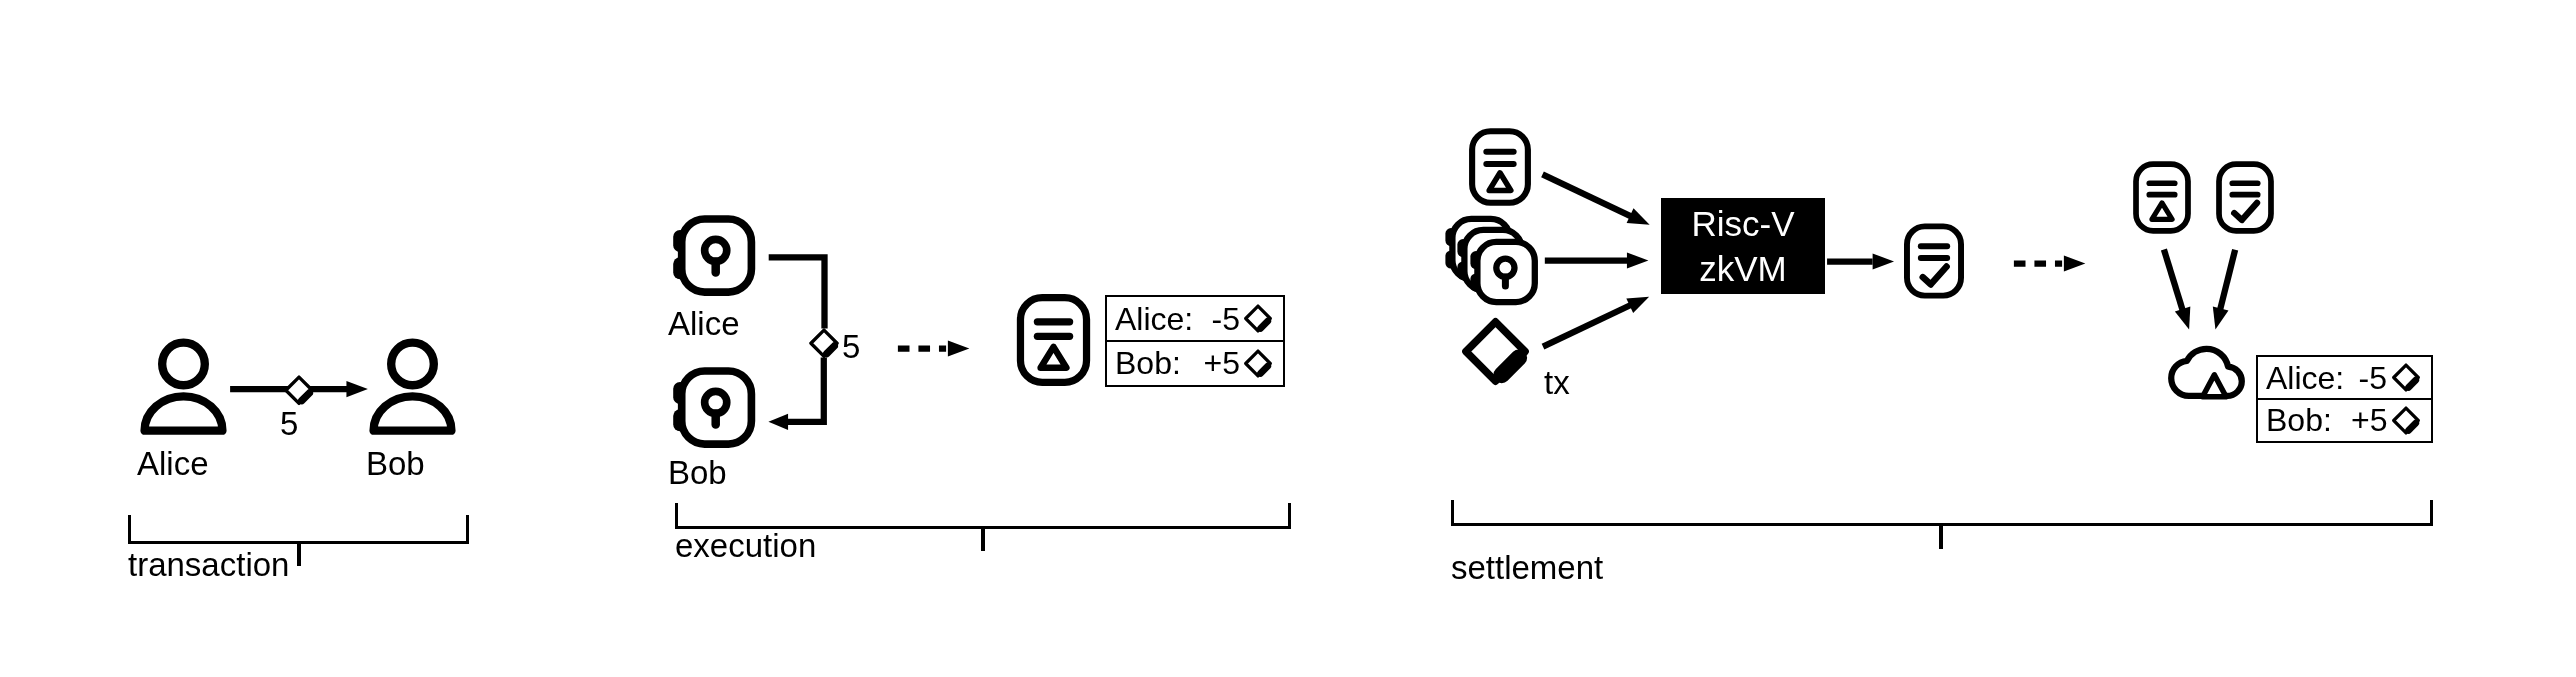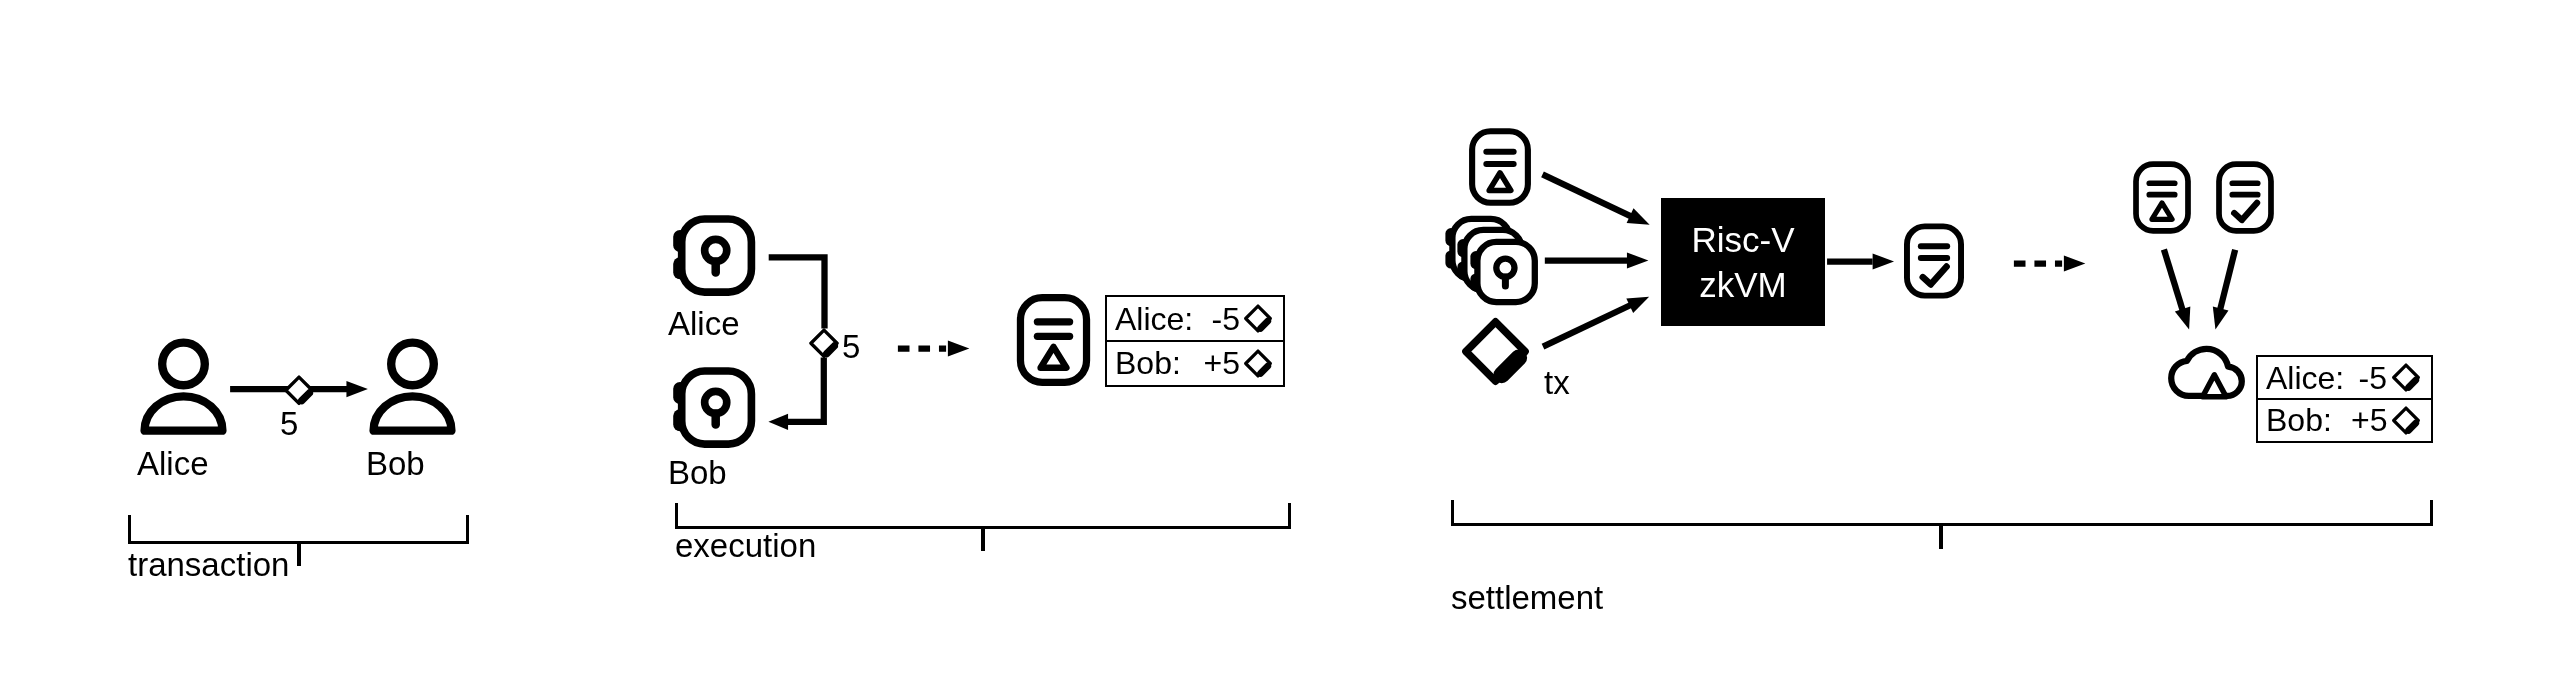--- a/index.html
+++ b/index.html
@@ -4,21 +4,21 @@
 <style>
   html,body{margin:0;padding:0;background:#fff;}
   .canvas{position:relative;width:2576px;height:677px;background:#ffffff;
           font-family:"Liberation Sans","DejaVu Sans",sans-serif;color:#000;overflow:hidden;}
   .abs{position:absolute;}
   .lbl{position:absolute;font-size:33px;line-height:36px;text-align:left;white-space:nowrap;color:#000;}
   .lbl-left{text-align:left;}
   .arrow{position:absolute;overflow:visible;}
   .bracket{position:absolute;border-left:3.6px solid #000;border-right:3.6px solid #000;border-bottom:3.6px solid #000;box-sizing:border-box;}
   .stem{position:absolute;width:3.6px;background:#000;}
-  .zkvm{position:absolute;left:1661px;top:198px;width:164px;height:128px;background:#000;color:#fff;
+  .zkvm{position:absolute;left:1661px;top:198px;width:164px;height:96px;background:#000;color:#fff;
         display:flex;flex-direction:column;align-items:center;justify-content:center;
         font-size:35px;line-height:45px;}
   .state-table{position:absolute;background:#fff;}
   .srow{box-sizing:border-box;border:2.2px solid #000;display:flex;align-items:center;
         padding:16px 8px;background:#fff;font-size:32px;line-height:32px;}
   .srow + .srow{margin-top:-2.2px;}
   .acct{display:inline-block;}
   .dval{display:inline-block;text-align:right;}
   .row-gem{margin-left:auto;flex:none;}
 </style>
@@ -234,17 +234,17 @@
         <span class="acct" style="width:85px">Bob:</span>
         <span class="dval" style="width:36px">+5</span>
         <svg class="row-gem" style="width:34px;height:29px" preserveAspectRatio="none" viewBox="0 0 38 32" width="34" height="29">
             <use href="#sym-gem"></use>
           </svg>
       </div>
     </div>
 
     <div class="bracket" style="left:1451px;top:500px;width:982px;height:26px"></div>
     <div class="stem" style="left:1939px;top:526px;height:22.5px"></div>
-    <div class="lbl" style="left:1451px;top:580px;width:982px">settlement</div>
+    <div class="lbl" style="left:1451px;top:550px;width:982px">settlement</div>
   </div>
 
 </div>
 
 
 </body></html>

